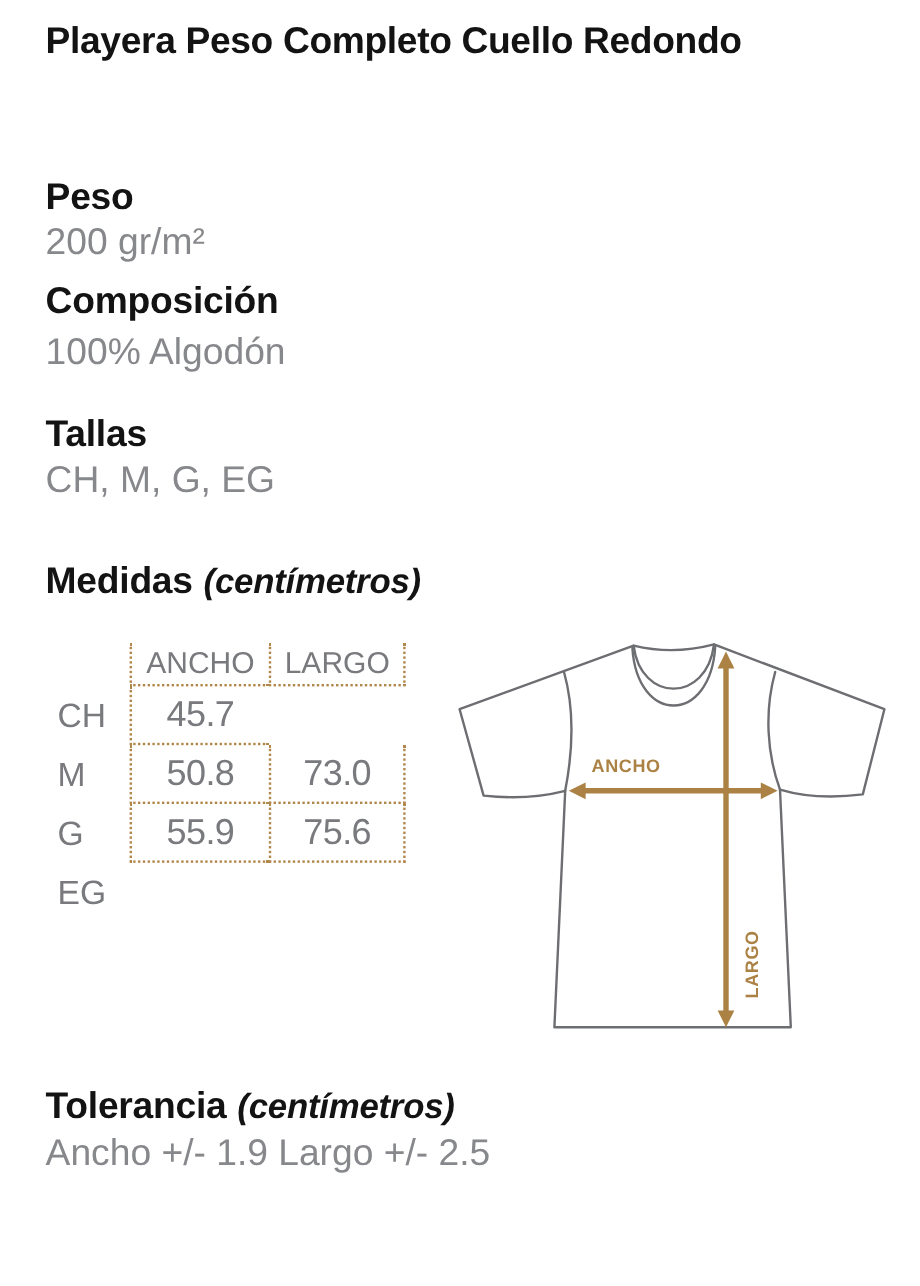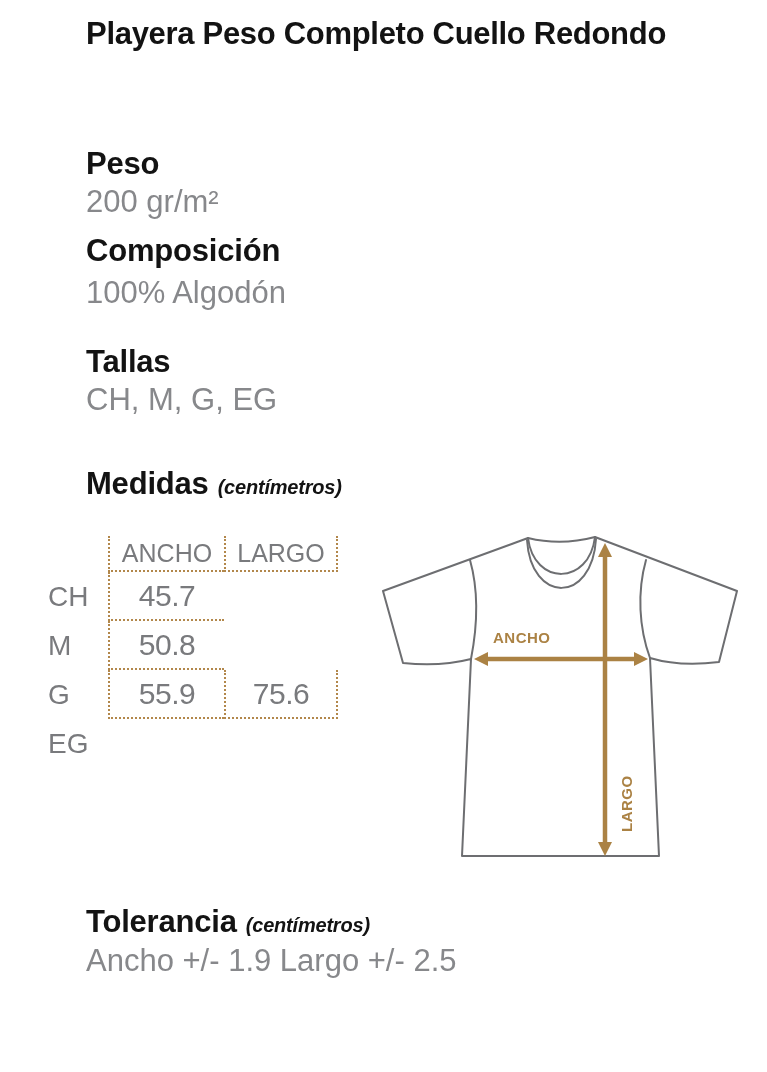--- a/index.html
+++ b/index.html
@@ -9,38 +9,38 @@
     --tan:#ab8244;
     --dot:#b2874b;
     --outline:#6d6e71;
   }
   *{margin:0;padding:0;box-sizing:border-box;}
   html,body{background:#ffffff;}
   body{
     font-family:"Liberation Sans","DejaVu Sans",sans-serif;
     width:767px;height:1072px;position:relative;overflow:hidden;
   }
-  .abs{position:absolute;left:38px;white-space:nowrap;margin-left:48px;}
+  .abs{position:absolute;left:38px;white-space:nowrap;}
   .title{
     top:8px;font-size:31px;font-weight:700;line-height:52px;
     color:var(--black);letter-spacing:-0.3px;
   }
   .sec-label{font-size:31px;font-weight:700;color:var(--black);letter-spacing:-0.2px;}
   .sec-value{font-size:31px;font-weight:400;color:var(--gray);}
   .peso-label{top:146px;}
   .peso-value{top:184px;}
   .comp-label{top:233px;}
   .comp-value{top:275px;}
   .tallas-label{top:344px;}
   .tallas-value{top:382px;}
   .medidas-heading{top:466px;}
   .tol-heading{top:904px;}
   .tol-value{top:943px;}
   .unit-note{
-    font-size:20px;font-weight:700;font-style:italic;color:var(--black);
+    font-size:29px;font-weight:700;font-style:italic;color:var(--black);
     margin-left:9px;letter-spacing:-0.2px;
   }
   
   .sizes-table{position:absolute;left:38px;top:536px;}
   .st-row{display:flex;}
   .st-size{
     width:70px;display:flex;align-items:center;padding-left:10px;
     font-size:28px;color:var(--tgray);
   }
   .st-cell{
@@ -85,20 +85,21 @@
     <div class="st-cell">ANCHO</div>
     <div class="st-cell c2">LARGO</div>
   </div>
   <div class="st-row st-data">
     <div class="st-size">CH</div>
     <div class="st-cell">45.7</div>
   </div>
   <div class="st-row st-data">
     <div class="st-size">M</div>
     <div class="st-cell">50.8</div>
+    <div class="st-cell c2">73.0</div>
   </div>
   <div class="st-row st-data">
     <div class="st-size">G</div>
     <div class="st-cell">55.9</div>
     <div class="st-cell c2">75.6</div>
   </div>
   <div class="st-row st-data">
     <div class="st-size">EG</div>
   </div>
 </div>

